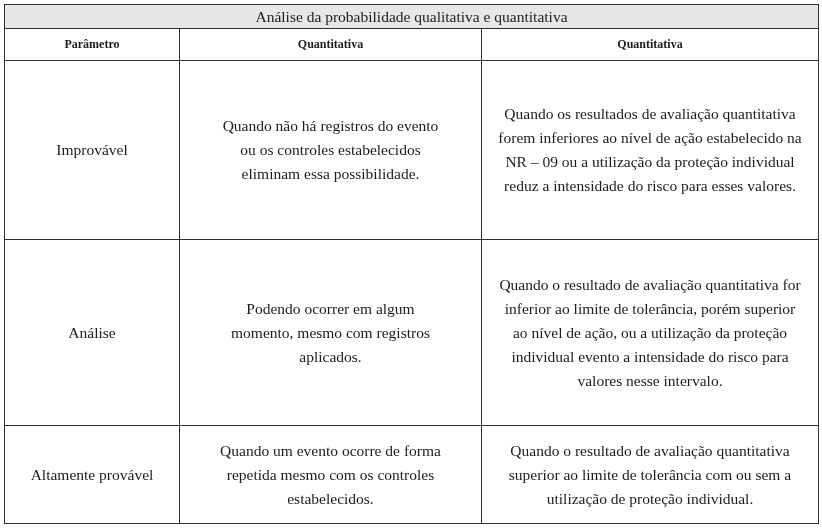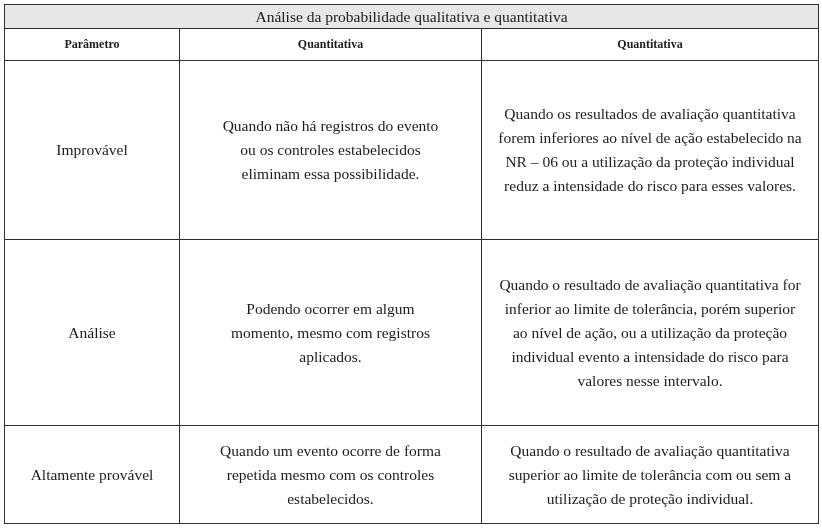--- a/index.html
+++ b/index.html
@@ -78,21 +78,21 @@
         <td colspan="3">Análise da probabilidade qualitativa e quantitativa</td>
       </tr>
       <tr class="header-row">
         <th>Parâmetro</th>
         <th>Quantitativa</th>
         <th>Quantitativa</th>
       </tr>
       <tr class="body-row row-1">
         <td class="param-cell">Improvável</td>
         <td class="qual-cell">Quando não há registros do evento ou os controles estabelecidos eliminam essa possibilidade.</td>
-        <td class="quant-cell">Quando os resultados de avaliação quantitativa forem inferiores ao nível de ação estabelecido na NR – 06 ou a utilização da proteção individual reduz a intensidade do risco para esses valores.</td>
+        <td class="quant-cell">Quando os resultados de avaliação quantitativa forem inferiores ao nível de ação estabelecido na NR – 09 ou a utilização da proteção individual reduz a intensidade do risco para esses valores.</td>
       </tr>
       <tr class="body-row row-2">
         <td class="param-cell">Análise</td>
         <td class="qual-cell">Podendo ocorrer em algum momento, mesmo com registros aplicados.</td>
         <td class="quant-cell">Quando o resultado de avaliação quantitativa for inferior ao limite de tolerância, porém superior ao nível de ação, ou a utilização da proteção individual evento a intensidade do risco para valores nesse intervalo.</td>
       </tr>
       <tr class="body-row row-3">
         <td class="param-cell">Altamente provável</td>
         <td class="qual-cell">Quando um evento ocorre de forma repetida mesmo com os controles estabelecidos.</td>
         <td class="quant-cell">Quando o resultado de avaliação quantitativa superior ao limite de tolerância com ou sem a utilização de proteção individual.</td>

